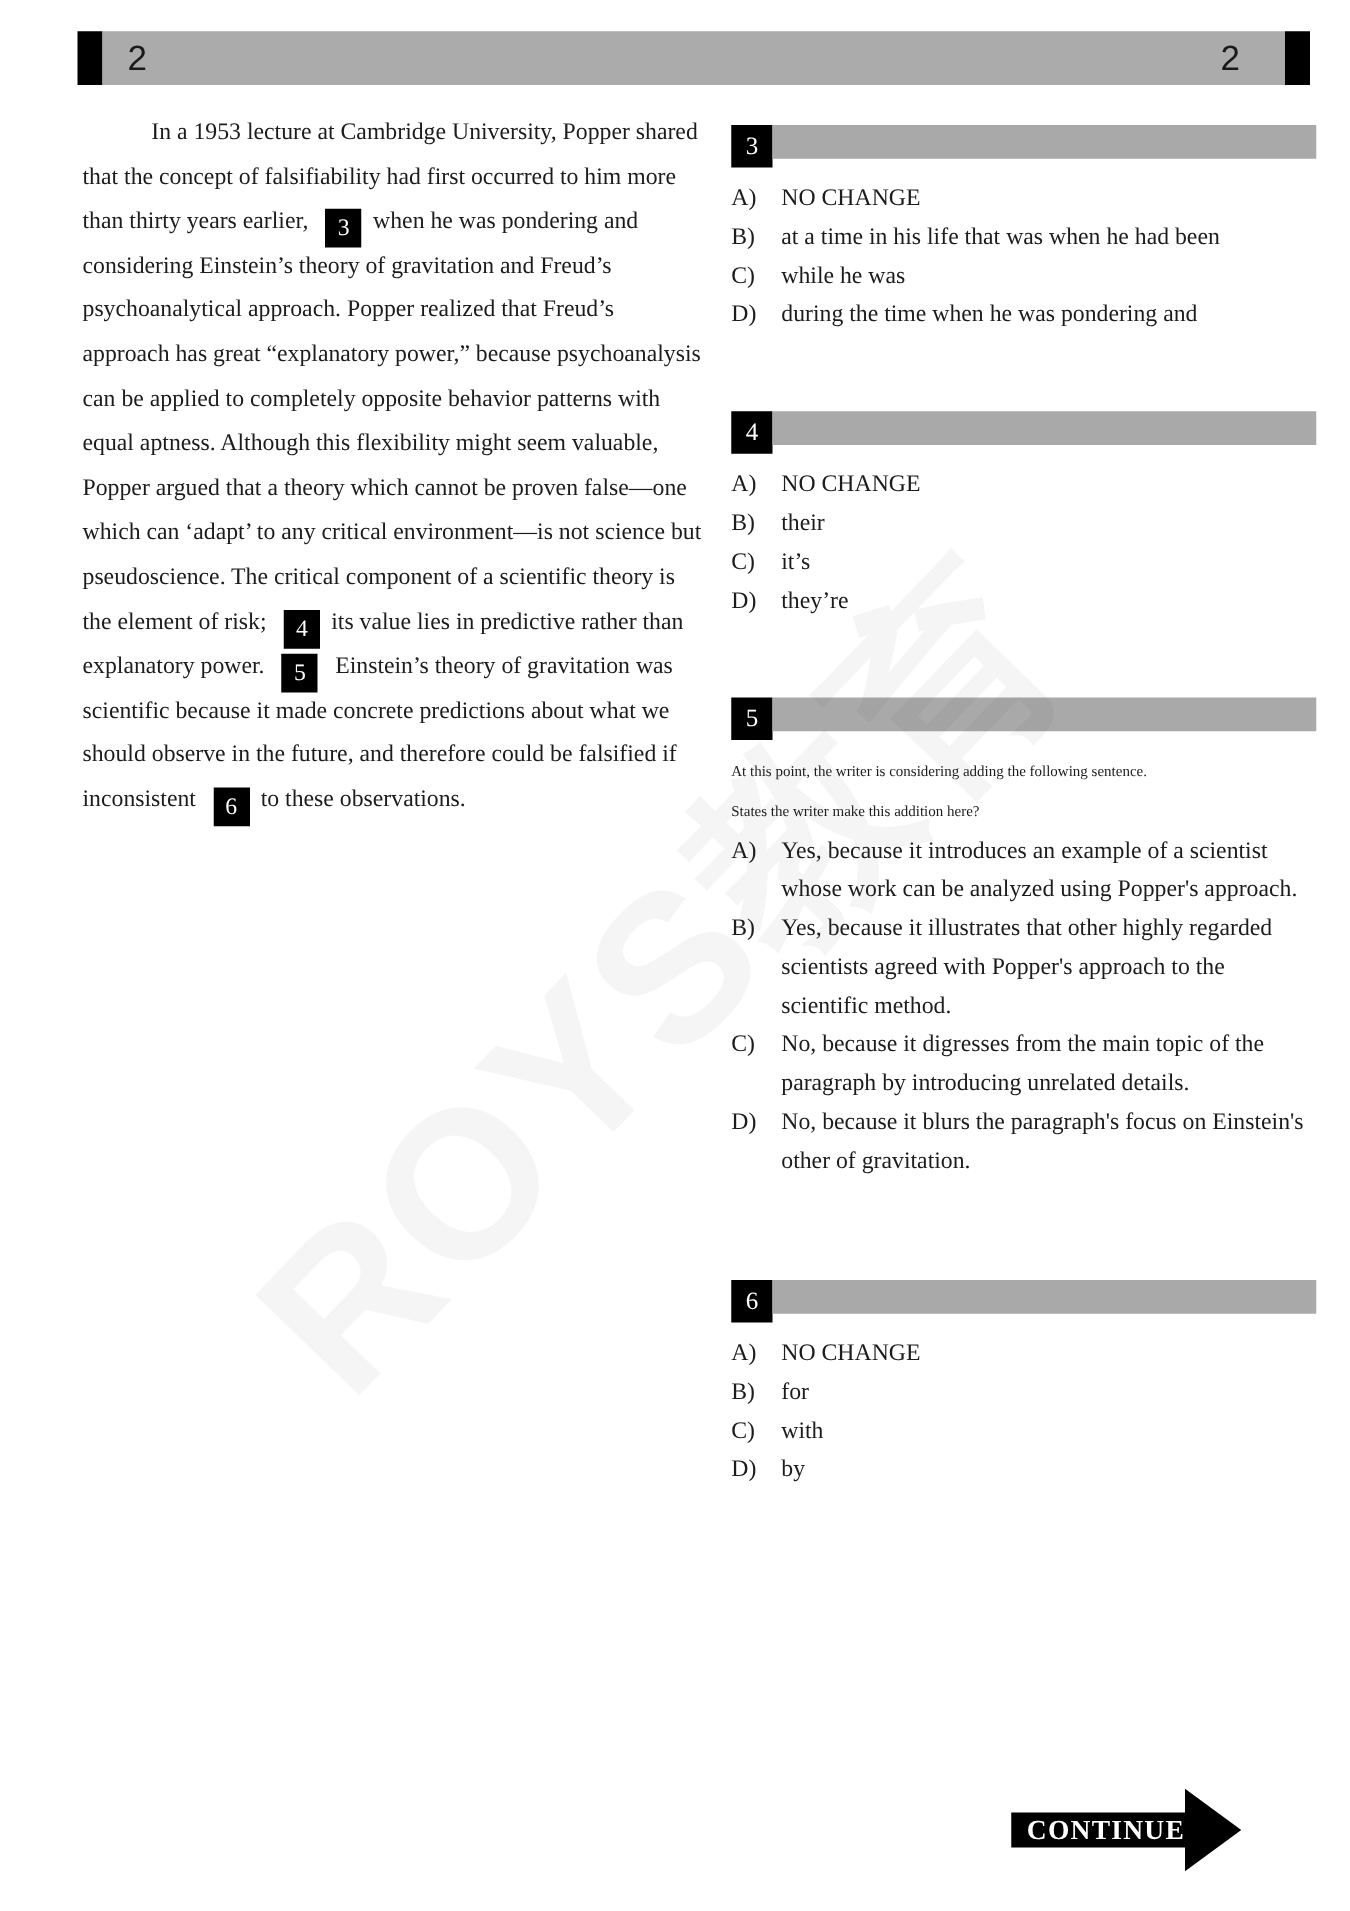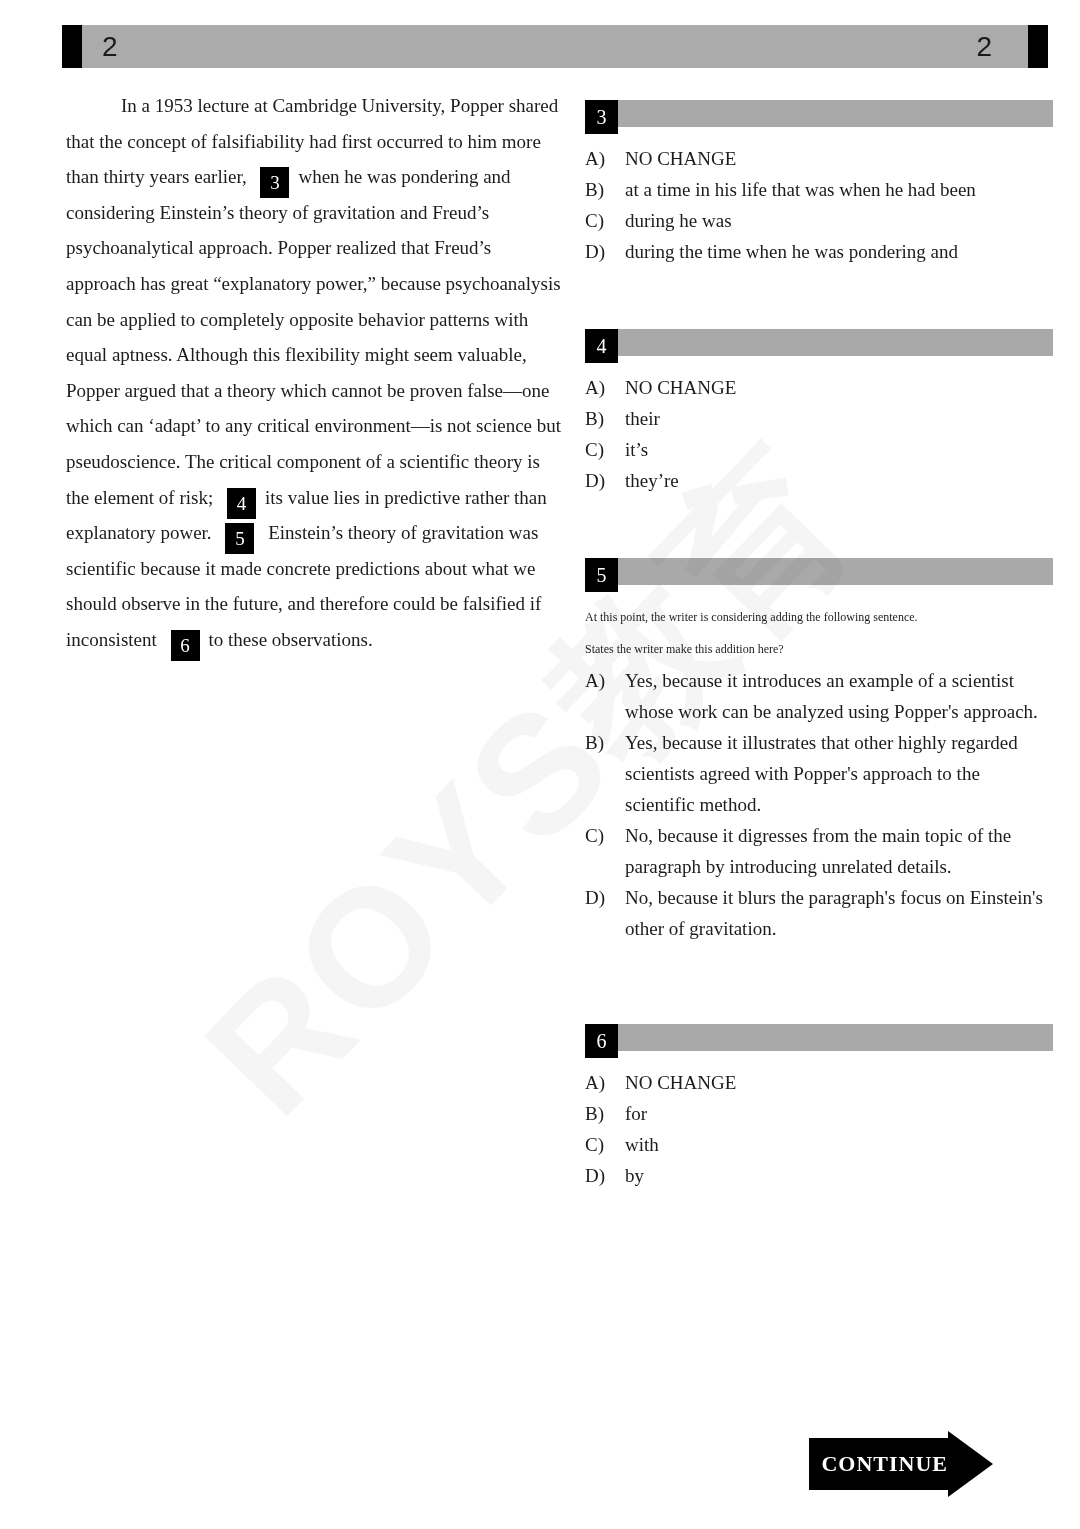--- a/index.html
+++ b/index.html
@@ -36,21 +36,21 @@
   .opt-letter{width:40px;flex:none;}
   .opt-text{flex:1;font-family:Liberation Serif, serif;}
 
   
   .watermark{position:absolute;left:530px;top:785px;transform:translate(-50%,-50%) rotate(-46deg);
        font-family:"Liberation Sans", sans-serif;font-weight:bold;font-size:168px;
        color:rgba(70,70,70,0.055);white-space:nowrap;letter-spacing:4px;z-index:5;pointer-events:none;}
 
   
   .continue{position:absolute;top:1431px;right:87px;display:flex;align-items:center;cursor:pointer;}
-  .continue-body{background:#000;color:#fff;height:52px;display:flex;align-items:center;
+  .continue-body{background:#000;color:#fff;height:28px;display:flex;align-items:center;
        padding:0 0 0 12px;font-weight:bold;font-size:22px;letter-spacing:1px;
        font-family:"Liberation Serif", serif;}
   .continue-head{width:0;height:0;border-top:33px solid transparent;
        border-bottom:33px solid transparent;border-left:45px solid #000;}
 </style>
 </head>
 <body>
 
 <div class="page">
 
@@ -80,21 +80,21 @@
     <span class="opt-text">NO CHANGE</span>
   </div>
 
   <div class="option">
     <span class="opt-letter">B)</span>
     <span class="opt-text">at a time in his life that was when he had been</span>
   </div>
 
   <div class="option">
     <span class="opt-letter">C)</span>
-    <span class="opt-text">during he was</span>
+    <span class="opt-text">while he was</span>
   </div>
 
   <div class="option">
     <span class="opt-letter">D)</span>
     <span class="opt-text">during the time when he was pondering and</span>
   </div>
 </div>
   </section>
 
   <section class="question">

